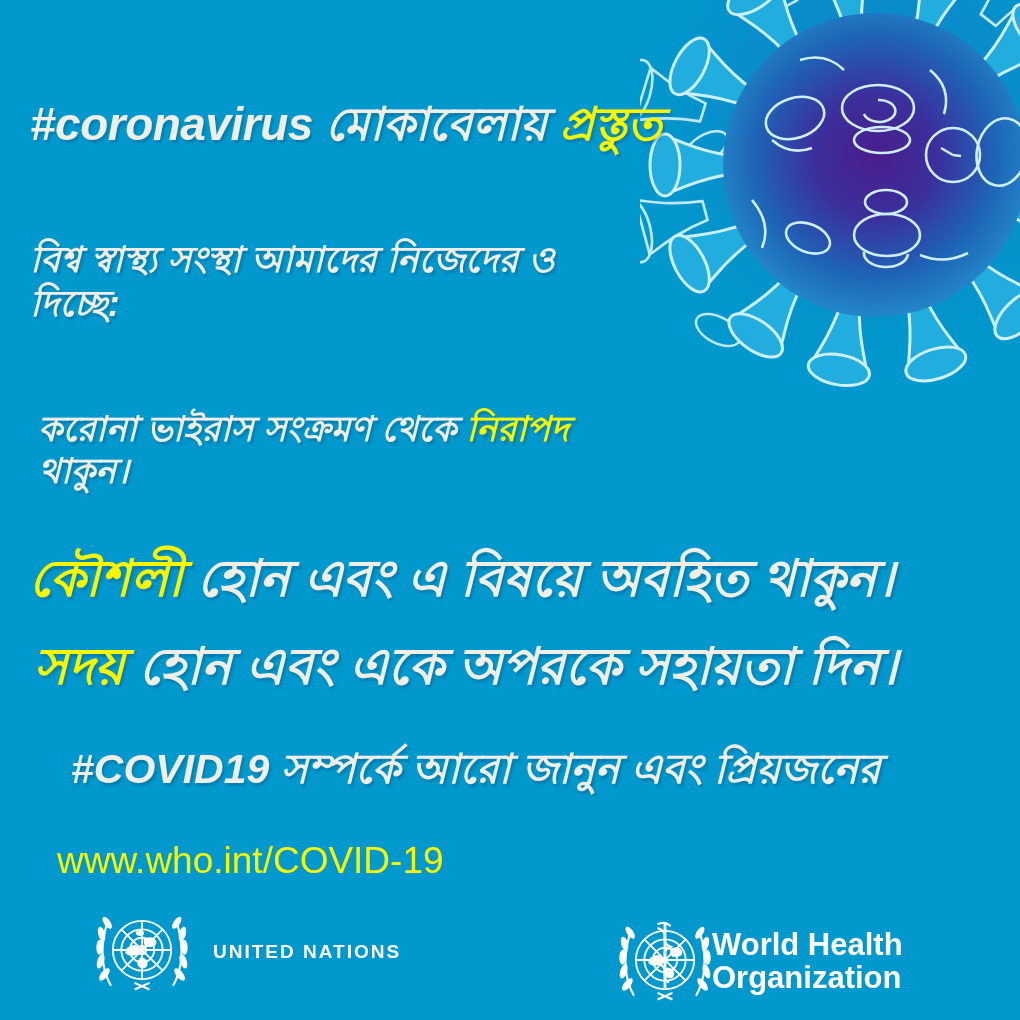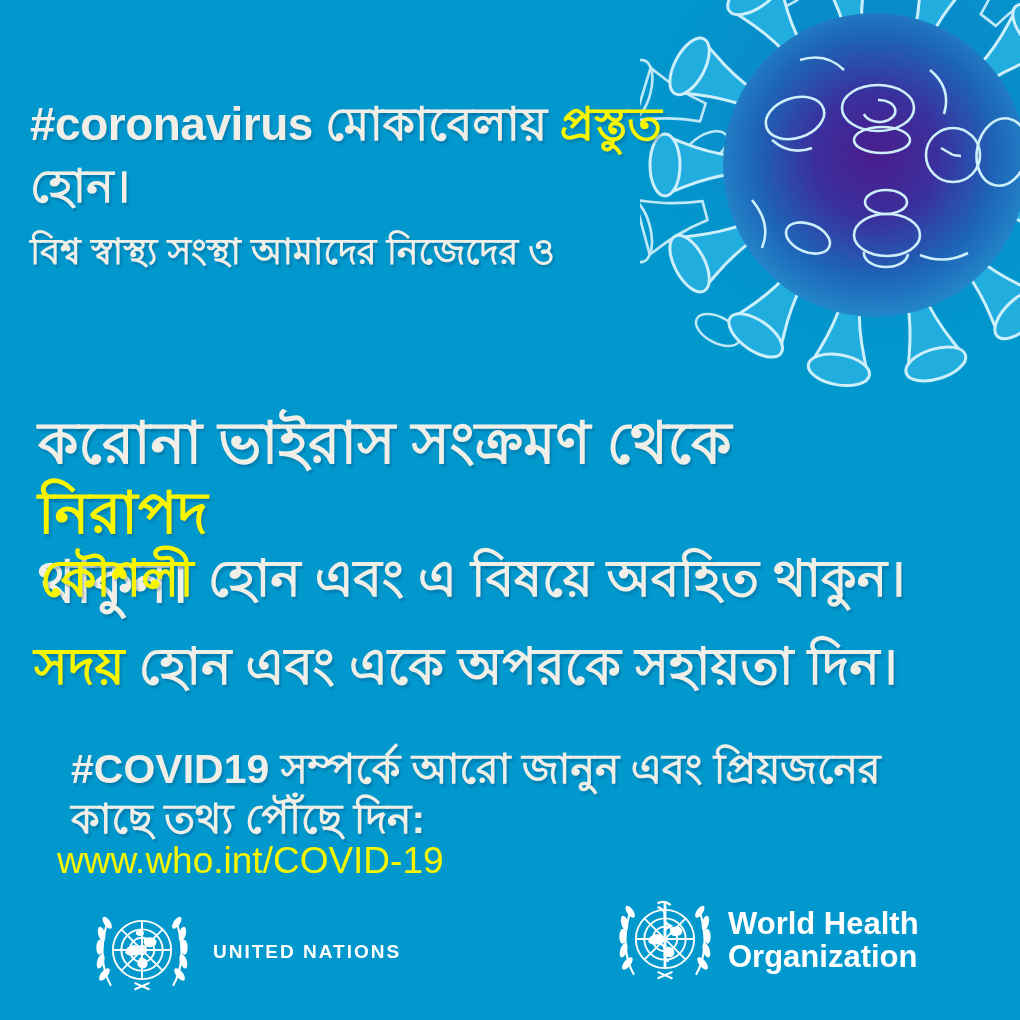--- a/index.html
+++ b/index.html
@@ -6,60 +6,60 @@
   html,body { width:1020px; height:1020px; }
   body {
     position:relative;
     width:1020px; height:1020px;
     background:#0098cd;
     overflow:hidden;
     font-family:"Liberation Sans", sans-serif;
   }
   .txt-white { color:#efeee7; }
   .txt-yellow { color:#f8f500; }
-  .shadowed { text-shadow:2px 3px 2px rgba(0,70,110,0.28); }
+  .shadowed { text-shadow:2px 3px 2px rgba(0,70,110,0.28);font-style:italic; }
 
   .virus-wrap { position:absolute; top:0; right:0; width:380px; height:400px; }
 
   .heading {
     position:absolute; left:30px; top:94px; width:700px;
     font-size:46px; font-weight:bold; line-height:1.34;
   }
   .heading .latin { letter-spacing:-0.5px; }
 
   .intro {
-    position:absolute; left:30px; top:230px; width:650px;
+    position:absolute; left:30px; top:238px; width:650px;
     font-size:36px; font-weight:bold; line-height:1.22;
   }
 
   .statement1 {
     position:absolute; left:38px; top:408px; width:760px;
-    font-size:58px; font-weight:bold; line-height:1.2;
+    font-size:35px; font-weight:bold; line-height:1.2;
   }
   .statement2 {
-    position:absolute; left:40px; top:548px; width:960px;
+    position:absolute; left:29px; top:548px; width:960px;
     font-size:51px; font-weight:bold; line-height:1.2;
   }
   .statement3 {
     position:absolute; left:34px; top:636px; width:960px;
     font-size:51px; font-weight:bold; line-height:1.2;
   }
 
   .footer-text {
     position:absolute; left:71px; top:744px; width:900px;
     font-size:41px; font-weight:bold; line-height:1.22;
   }
   .footer-url {
     position:absolute; left:57px; top:840px;
     font-size:37px; font-weight:normal; letter-spacing:0px;
   }
 
   .logo-block { position:absolute; display:flex; align-items:center; }
   .logo-un { left:95px; top:903px; gap:24px; }
-  .logo-who { left:618px; top:892px; gap:16px; }
+  .logo-who { left:618px; top:913px; gap:0; }
   .logo-un .label {
     color:#fff; font-size:19px; font-weight:bold; letter-spacing:2px;
   }
   .logo-who .label {
     color:#fff; font-size:31px; font-weight:bold; line-height:1.05;
   }
 </style>
 </head>
 <body>
 
@@ -135,46 +135,45 @@
     </g>
   </svg>
 </div>
 
 <div class="heading shadowed">
   <div>
     <span class="latin txt-white">#coronavirus </span>
     <span class="txt-white">মোকাবেলায় </span>
     <span class="txt-yellow">প্রস্তুত</span>
   </div>
-  <div class="txt-white">হোন।</div>
 </div>
 
 <div class="intro shadowed txt-white">
   <div>বিশ্ব স্বাস্থ্য সংস্থা আমাদের নিজেদের ও</div>
+  <div>দিচ্ছে:</div>
 </div>
 
 <div class="statement1 shadowed">
   <div>
     <span class="txt-white">করোনা ভাইরাস সংক্রমণ থেকে </span>
     <span class="txt-yellow">নিরাপদ</span>
   </div>
   <div class="txt-white">থাকুন।</div>
 </div>
 
 <div class="statement2 shadowed">
   <span class="txt-yellow">কৌশলী</span><span class="txt-white"> হোন এবং এ বিষয়ে অবহিত থাকুন।</span>
 </div>
 
 <div class="statement3 shadowed">
   <span class="txt-yellow">সদয়</span><span class="txt-white"> হোন এবং একে অপরকে সহায়তা দিন।</span>
 </div>
 
 <div class="footer-text shadowed txt-white">
   <div>#COVID19 সম্পর্কে আরো জানুন এবং প্রিয়জনের</div>
-  <div>কাছে তথ্য পৌঁছে দিন:</div>
 </div>
 <div class="footer-url txt-yellow">www.who.int/COVID-19</div>
 
 <div class="logo-block logo-un">
   <span>
     <svg width="94" height="94" viewBox="-50 -50 100 100" xmlns="http://www.w3.org/2000/svg">
       <g stroke="#ffffff" fill="none" stroke-width="2">
         <circle r="31"></circle>
           <circle r="22"></circle>
           <circle r="13"></circle>

